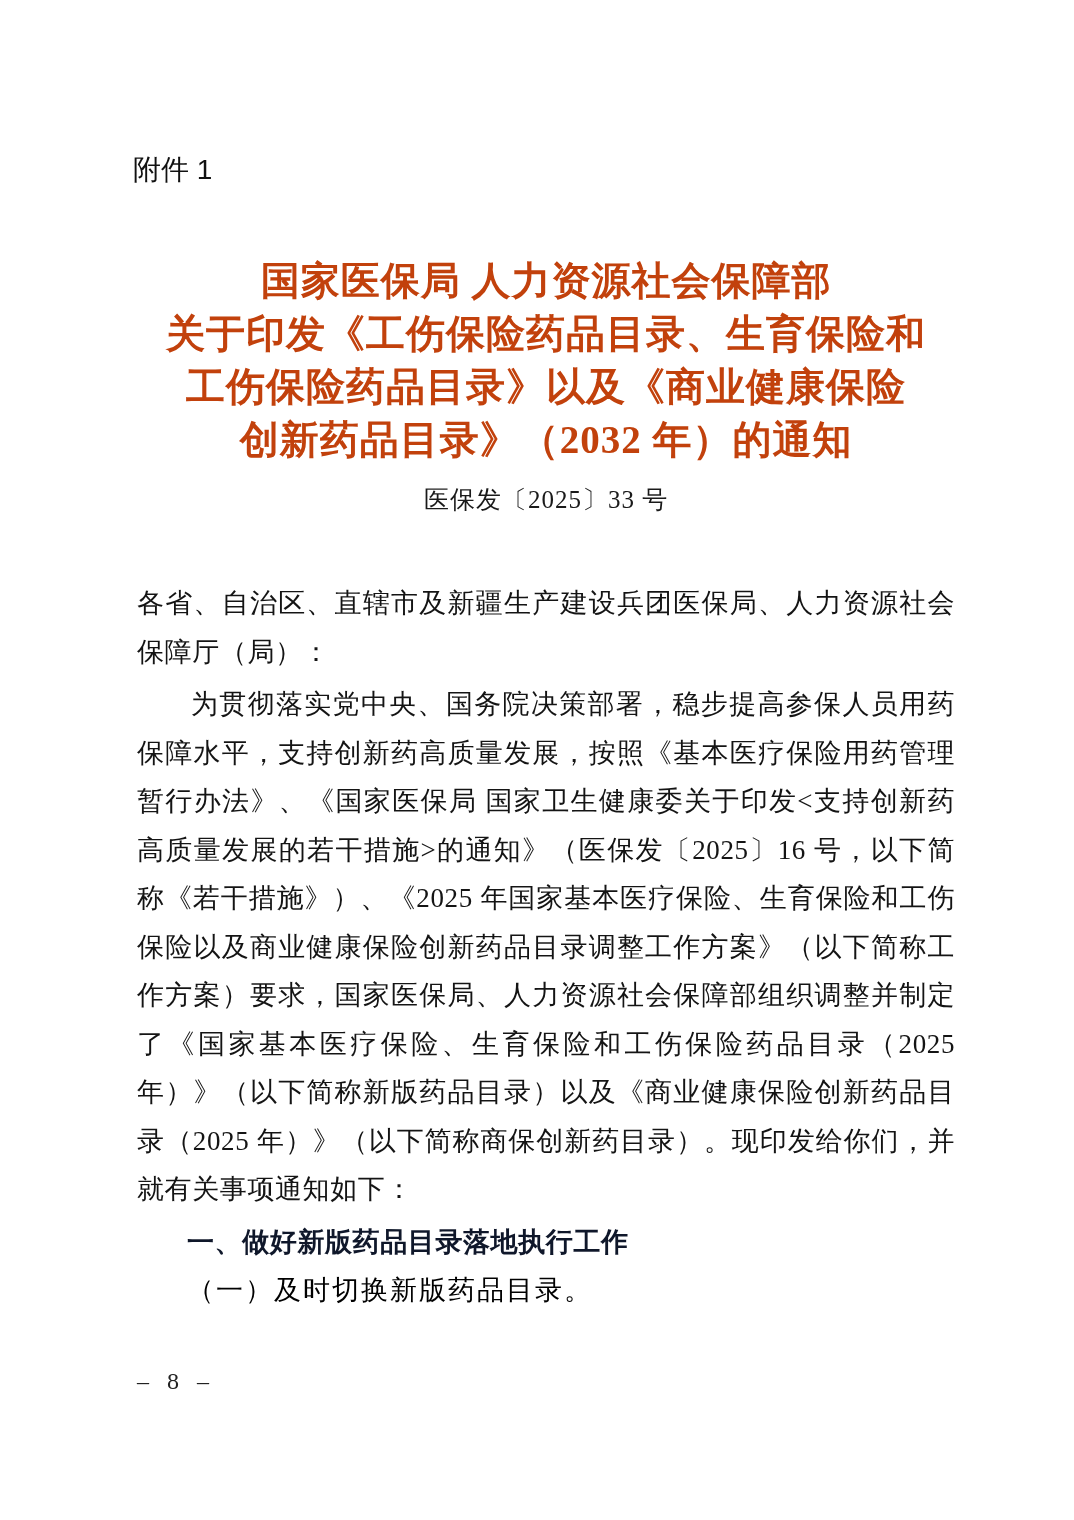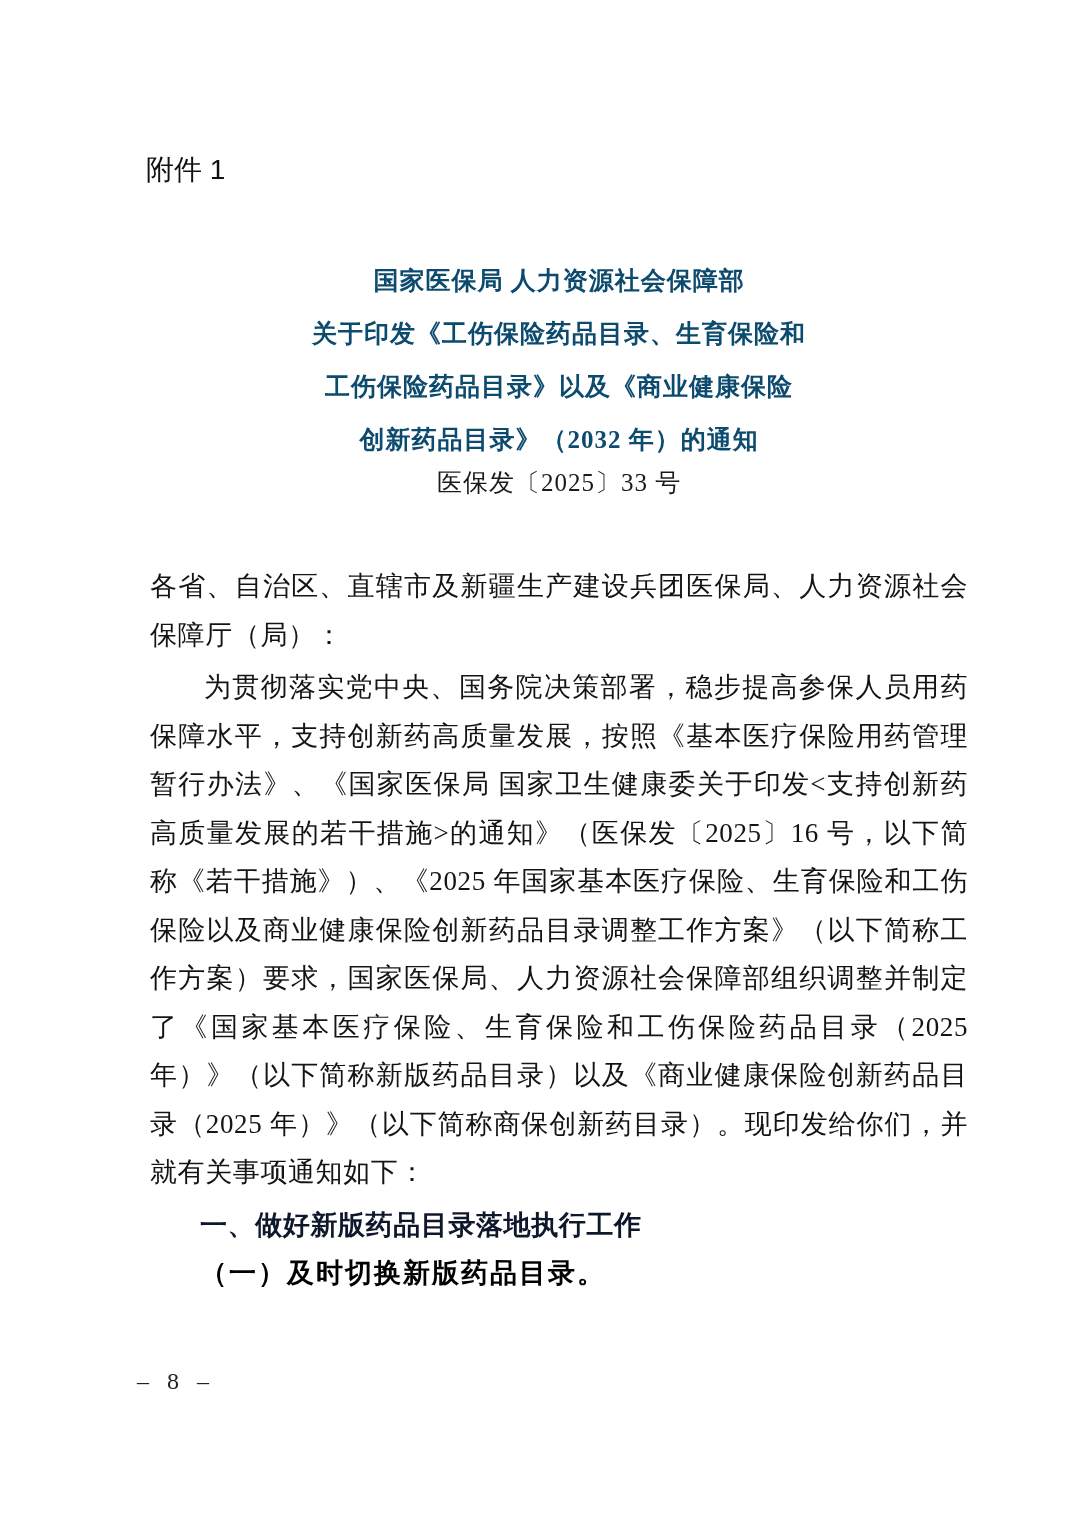--- a/index.html
+++ b/index.html
@@ -12,42 +12,43 @@
     width: 1074px;
     height: 1520px;
     margin: 0 auto;
     background: #ffffff;
     color: #000000;
     overflow: hidden;
     font-family: "Liberation Serif", "DejaVu Serif", serif;
   }
   .content {
     position: absolute;
-    left: 146px;
+    left: 133px;
     top: 0;
     width: 826px;
   }
   .attachment-label {
     margin-top: 152px;
     font-family: "Liberation Sans", "DejaVu Sans", sans-serif;
     font-size: 28px;
     line-height: 36px;
     color: #111111;
   }
   .doc-title {
     margin-top: 66px;
     text-align: center;
     font-family: "Liberation Serif", "DejaVu Serif", serif;
     font-weight: bold;
-    font-size: 25px;
+    font-size: 39px;
     line-height: 53px;
-    color: #0c4a6e;
+    color: #c2410c;
     letter-spacing: 1px;
   }
   .doc-number {
+    margin-top: 17px;
     text-align: center;
     font-size: 25px;
     line-height: 34px;
     color: #1a1a1a;
     letter-spacing: 1px;
   }
   .body-text {
     margin-top: 62px;
     font-size: 27px;
     line-height: 48.5px;
@@ -66,21 +67,21 @@
     margin: 0;
     text-indent: 2em;
     font-family: "Liberation Sans", "DejaVu Sans", sans-serif;
     font-weight: bold;
     color: #0f172a;
   }
   .subsection-heading {
     margin: 0;
     text-indent: 2em;
     font-family: "Liberation Serif", "DejaVu Serif", serif;
-    font-weight: bold;
+    font-weight: normal;
     color: #000000;
     letter-spacing: 2px;
   }
   .page-number {
     position: absolute;
     left: 137px;
     top: 1366px;
     font-size: 24px;
     line-height: 30px;
     color: #222222;

